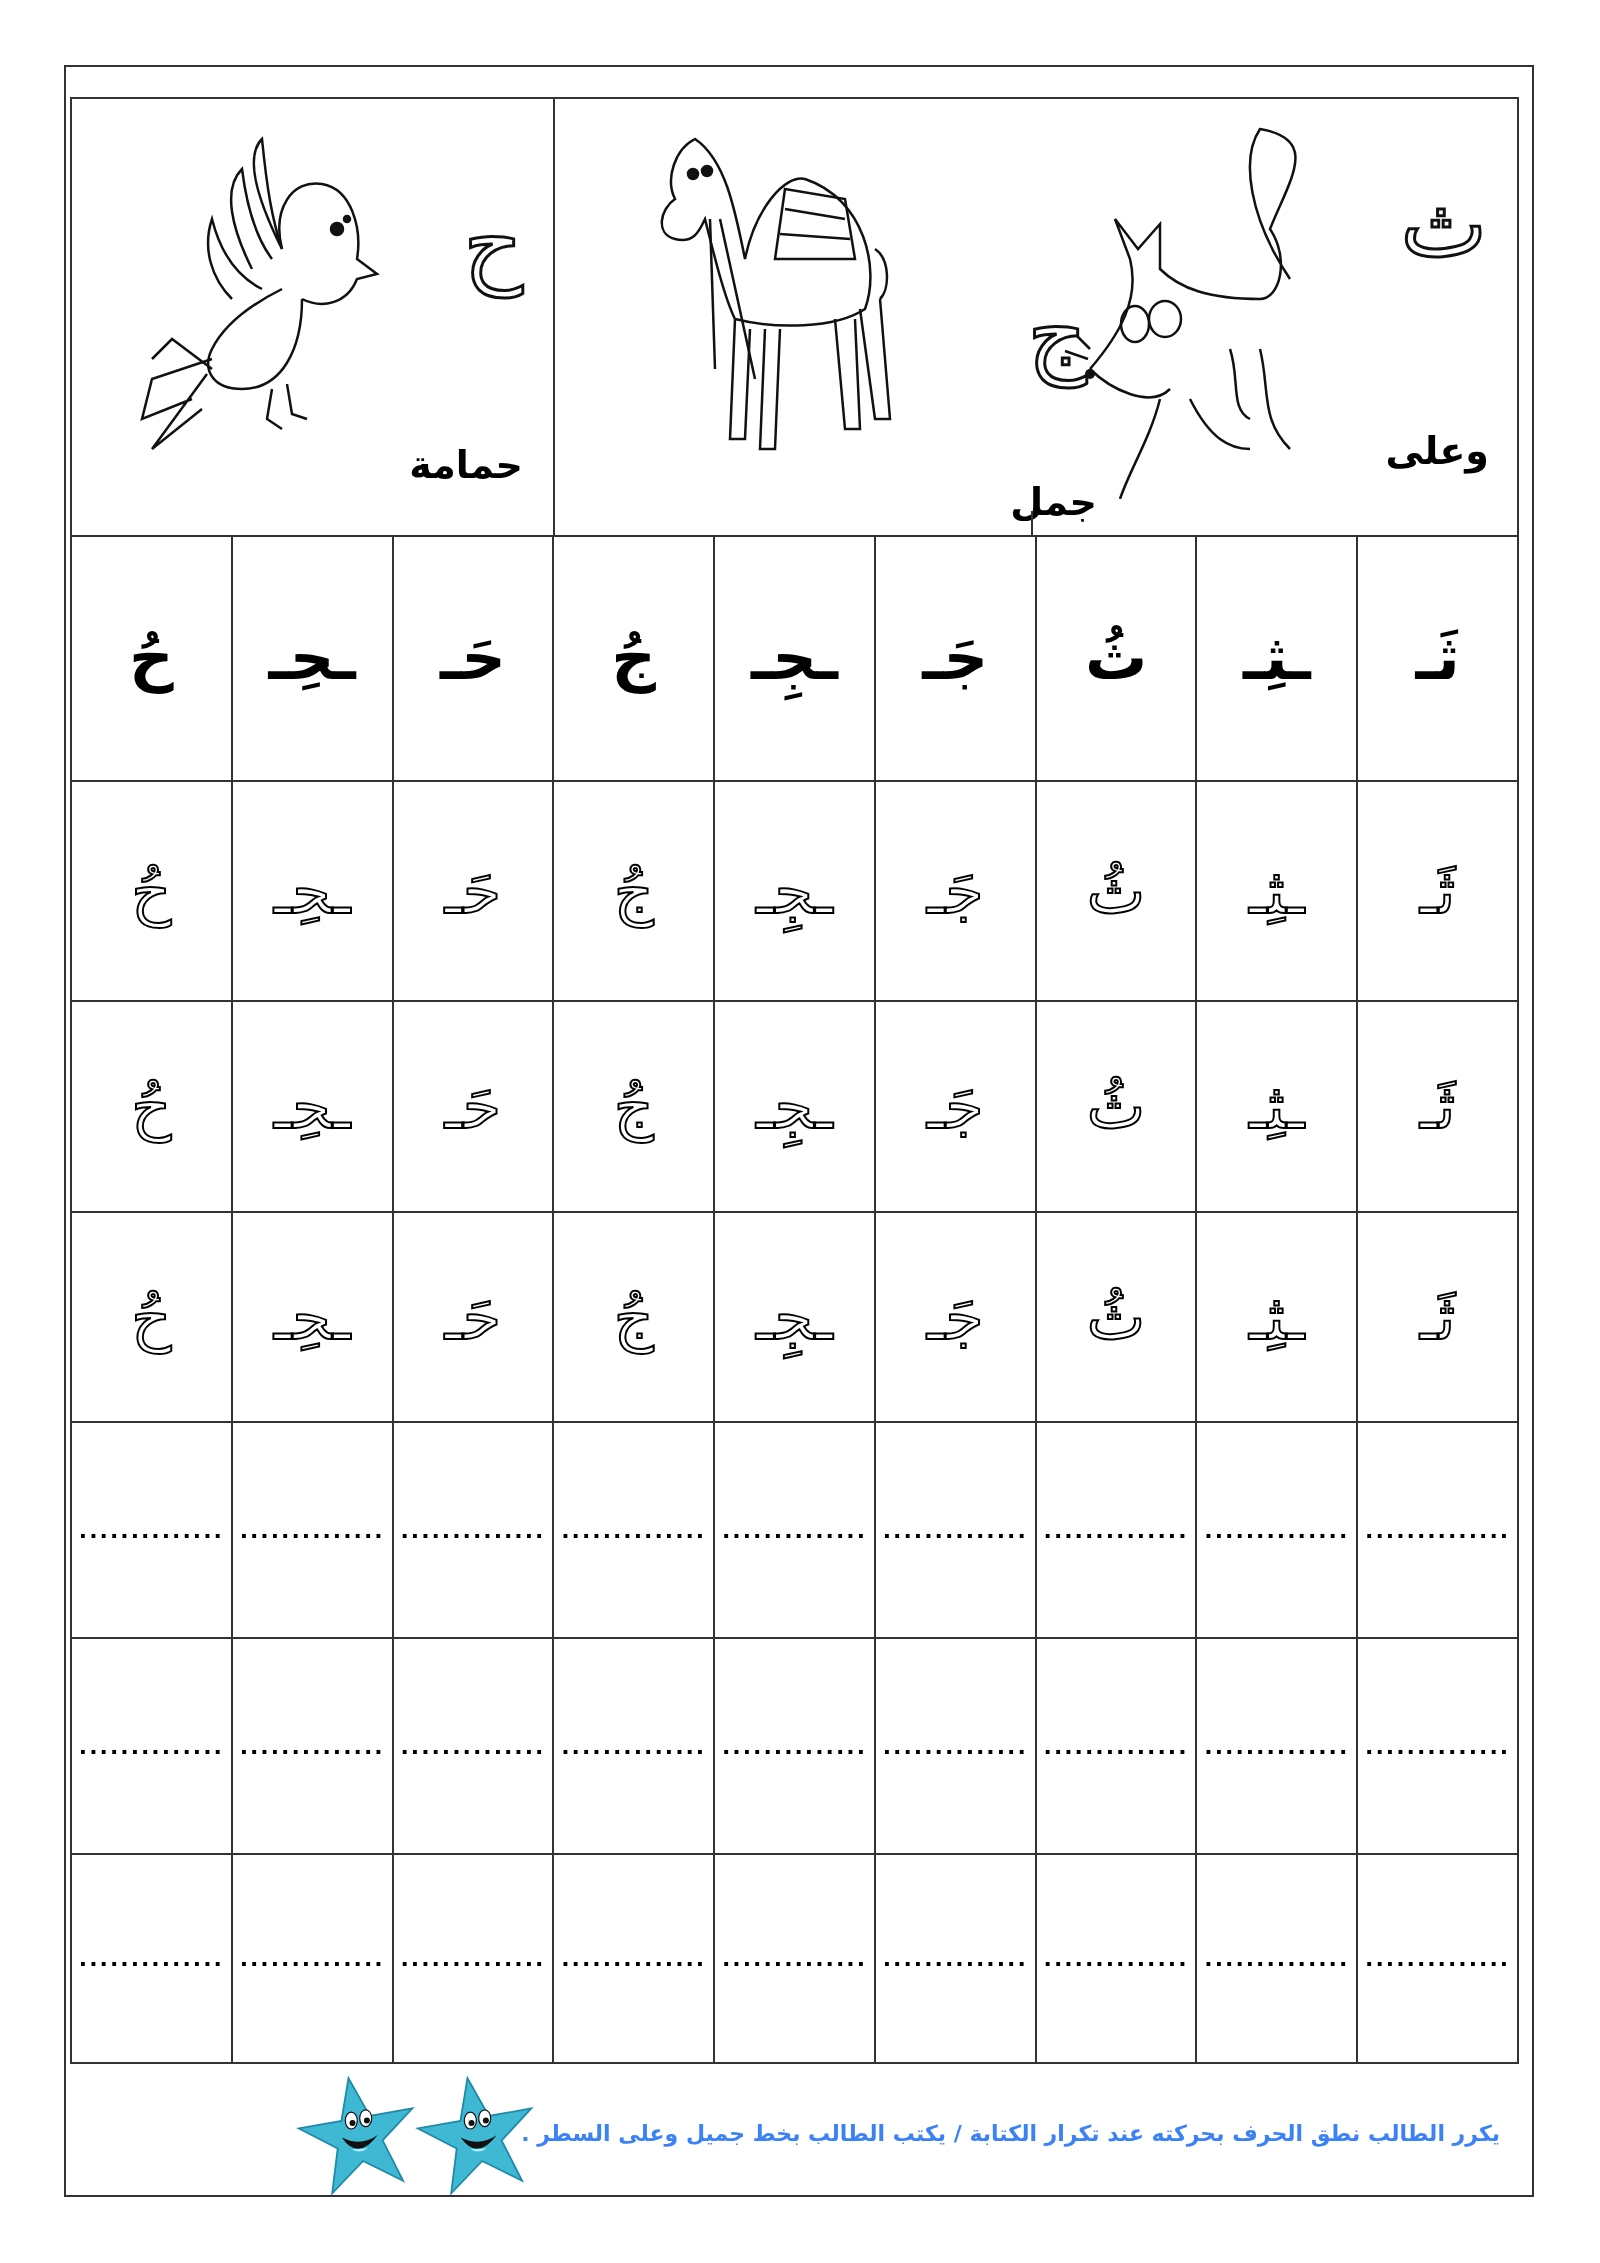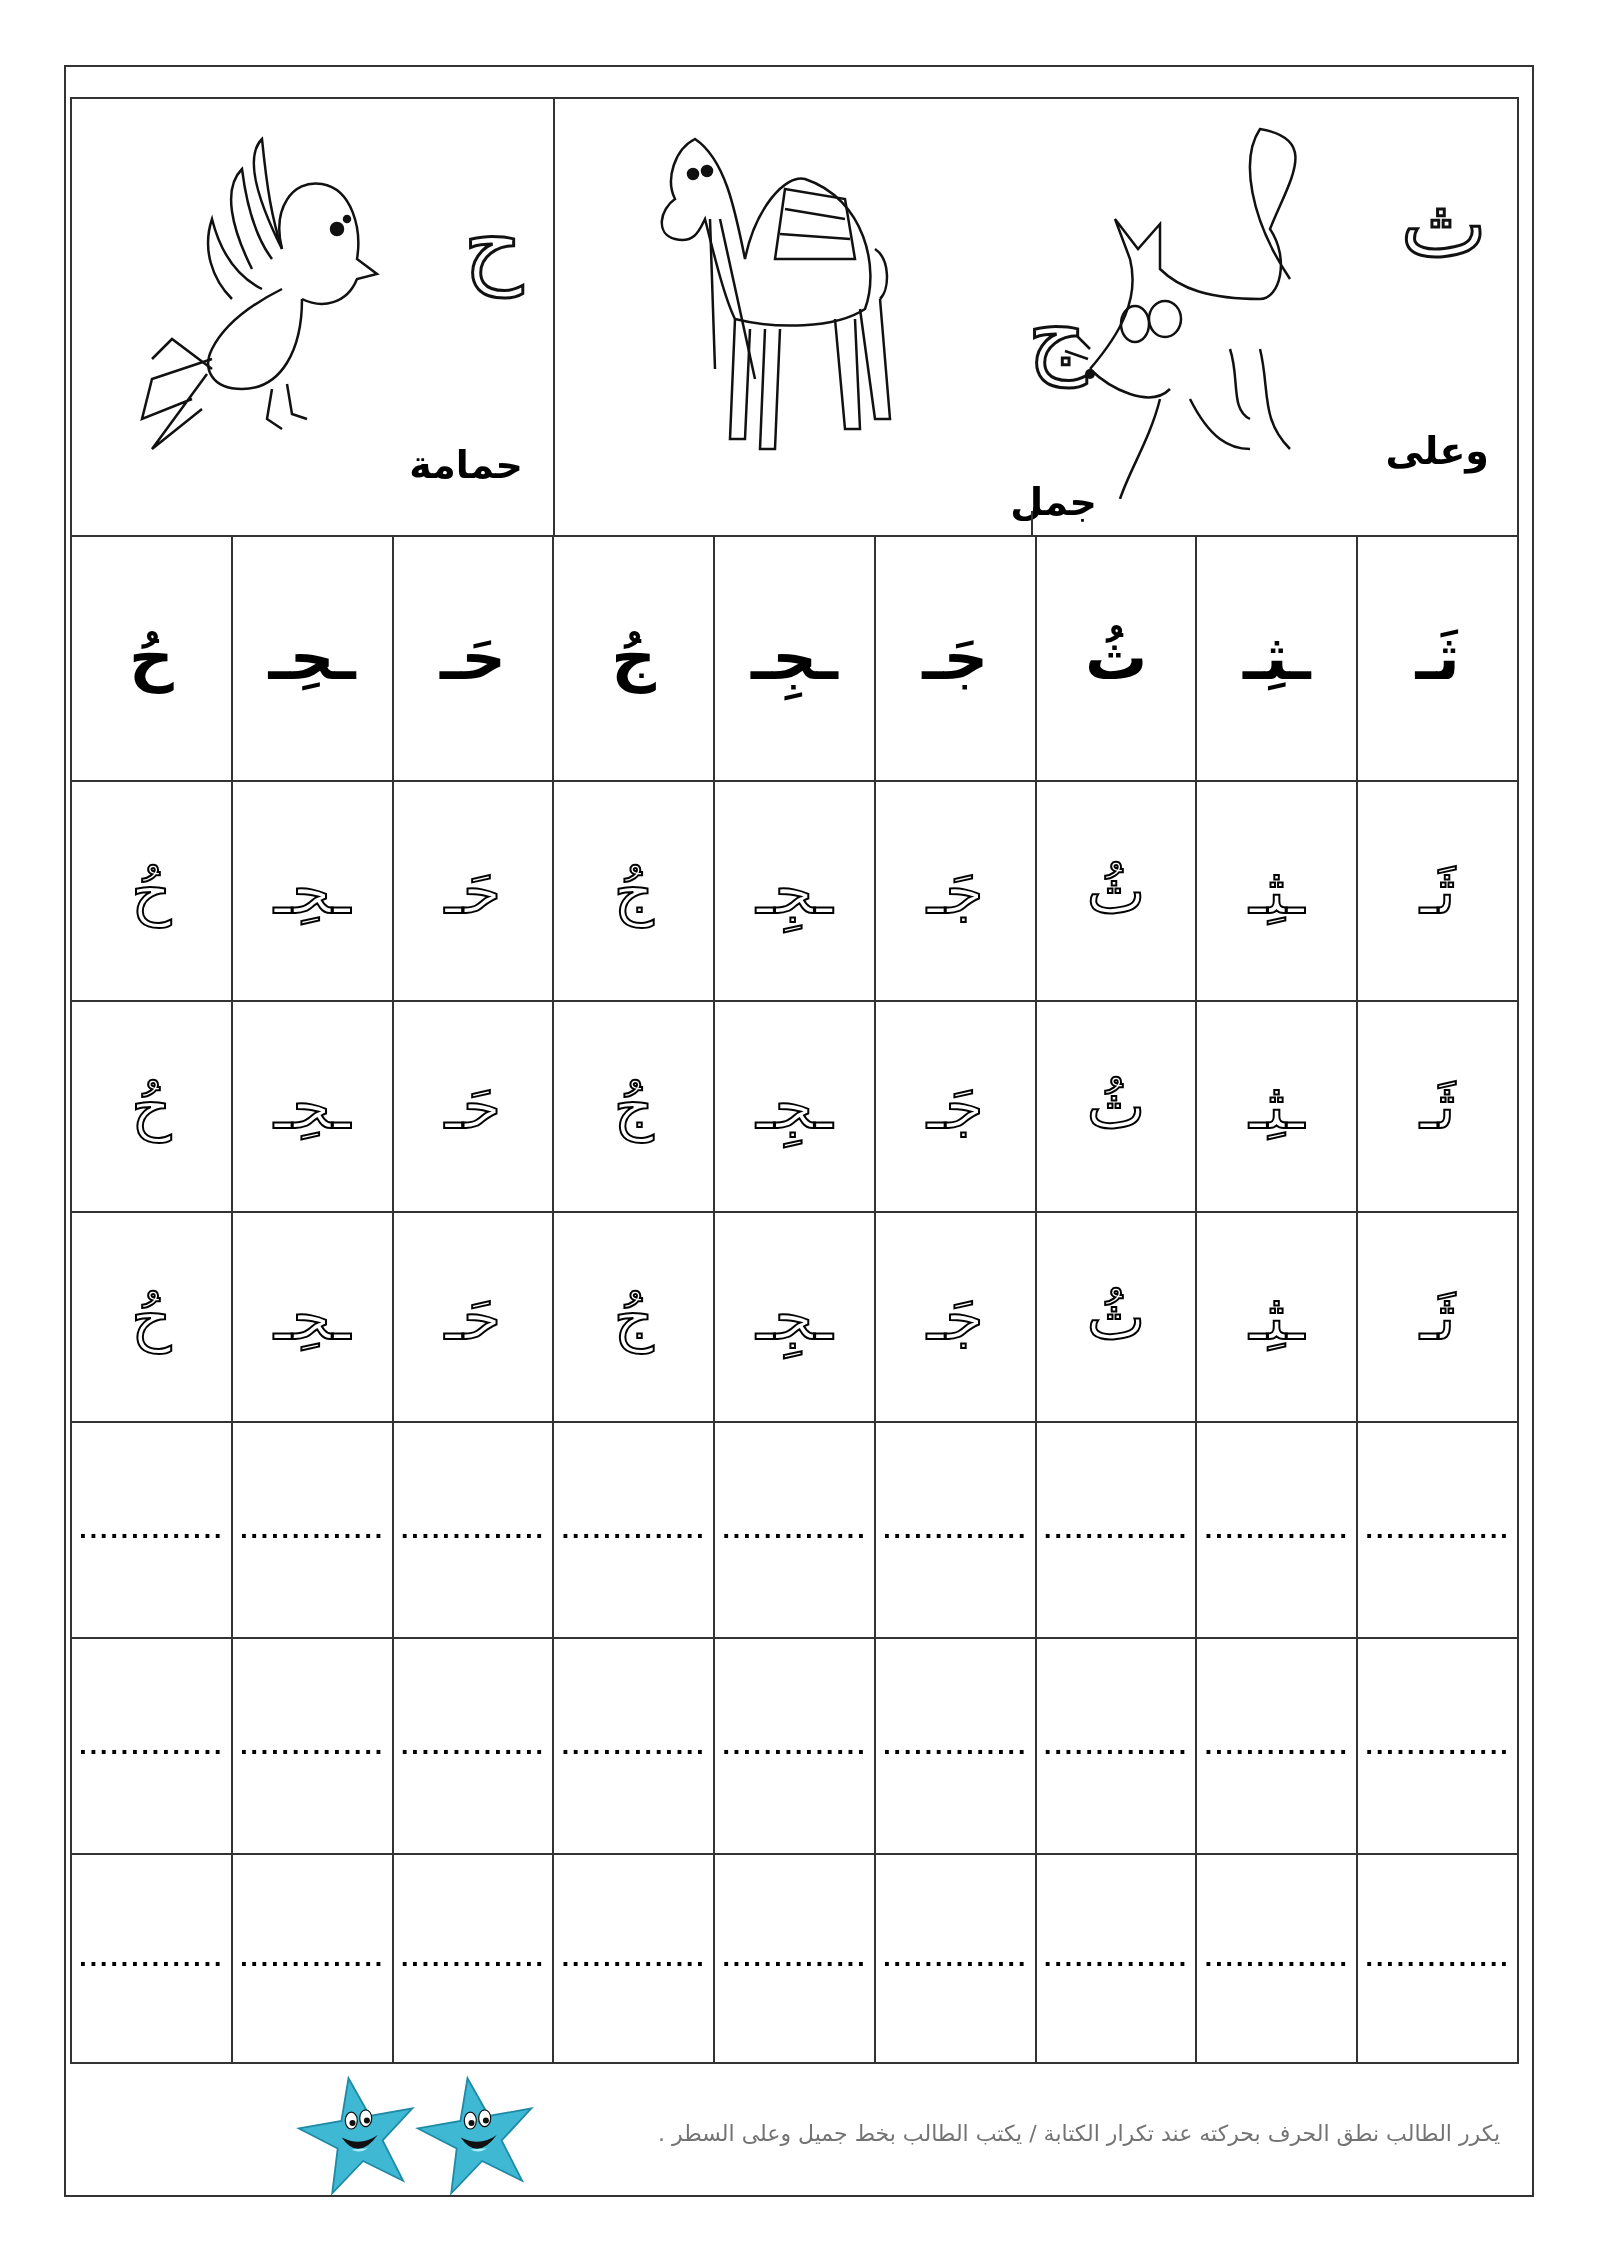--- a/index.html
+++ b/index.html
@@ -15,21 +15,21 @@
   .animal{position:absolute;}
   .rows{position:absolute;left:0;top:436px;width:100%;}
   .row{display:flex;flex-direction:row-reverse;border-bottom:2px solid #333;box-sizing:border-box;}
   .row:last-child{border-bottom:none;}
   .cell{flex:1;border-left:2px solid #333;display:flex;align-items:center;justify-content:center;box-sizing:border-box;direction:rtl;}
   .row .cell:last-child{border-left:none;}
   .model{font-size:62px;font-weight:bold;color:#000;}
   .trace{font-size:62px;color:#fff;-webkit-text-stroke:2px #000;font-weight:normal;letter-spacing:0;}
   .dots{font-size:22px;letter-spacing:2px;color:#000;font-weight:bold;}
   .footer{position:absolute;left:0;top:2063px;width:1600px;height:134px;}
-  .instr{position:absolute;right:100px;top:58px;font-family:"DejaVu Sans",sans-serif;font-weight:normal;font-size:22px;direction:rtl;color:#737373;white-space:nowrap;}
+  .instr{position:absolute;right:100px;top:58px;font-family:"DejaVu Sans",sans-serif;font-weight:bold;font-size:22px;direction:rtl;color:#3b82f6;white-space:nowrap;}
   .star{position:absolute;}
 </style>
 </head>
 <body>
 
 <div class="frame"></div>
 
 <div class="grid">
 
   <div class="hdr">

